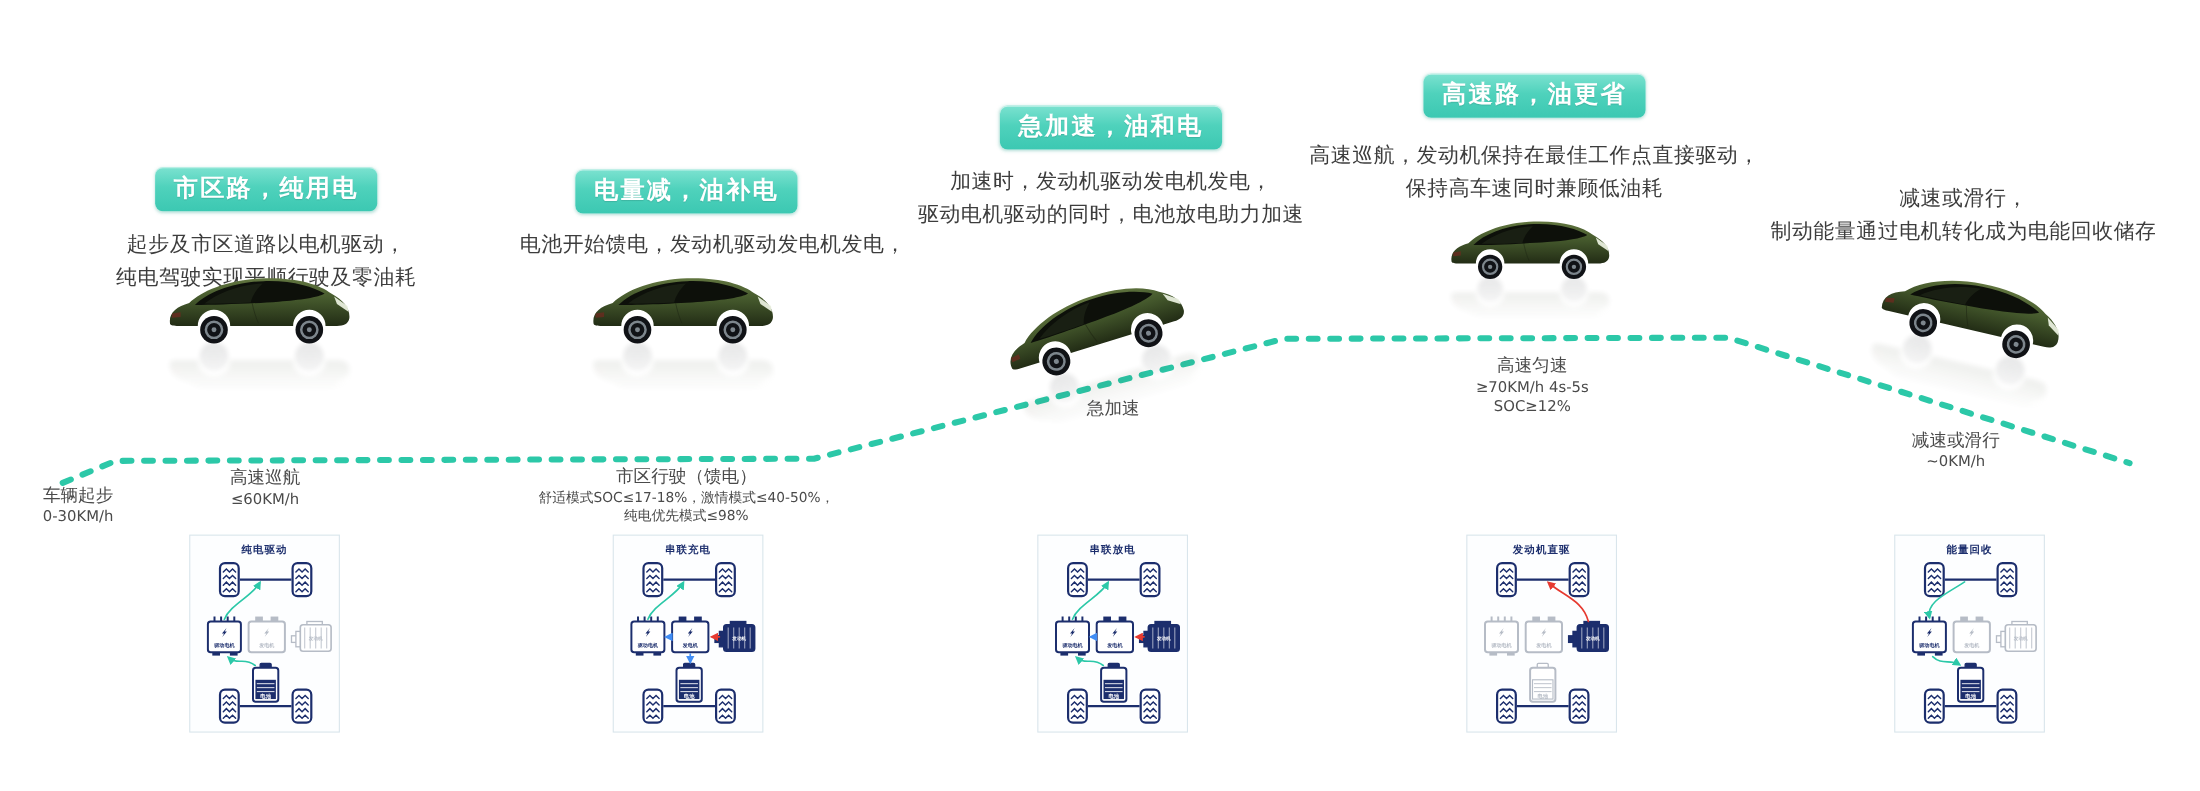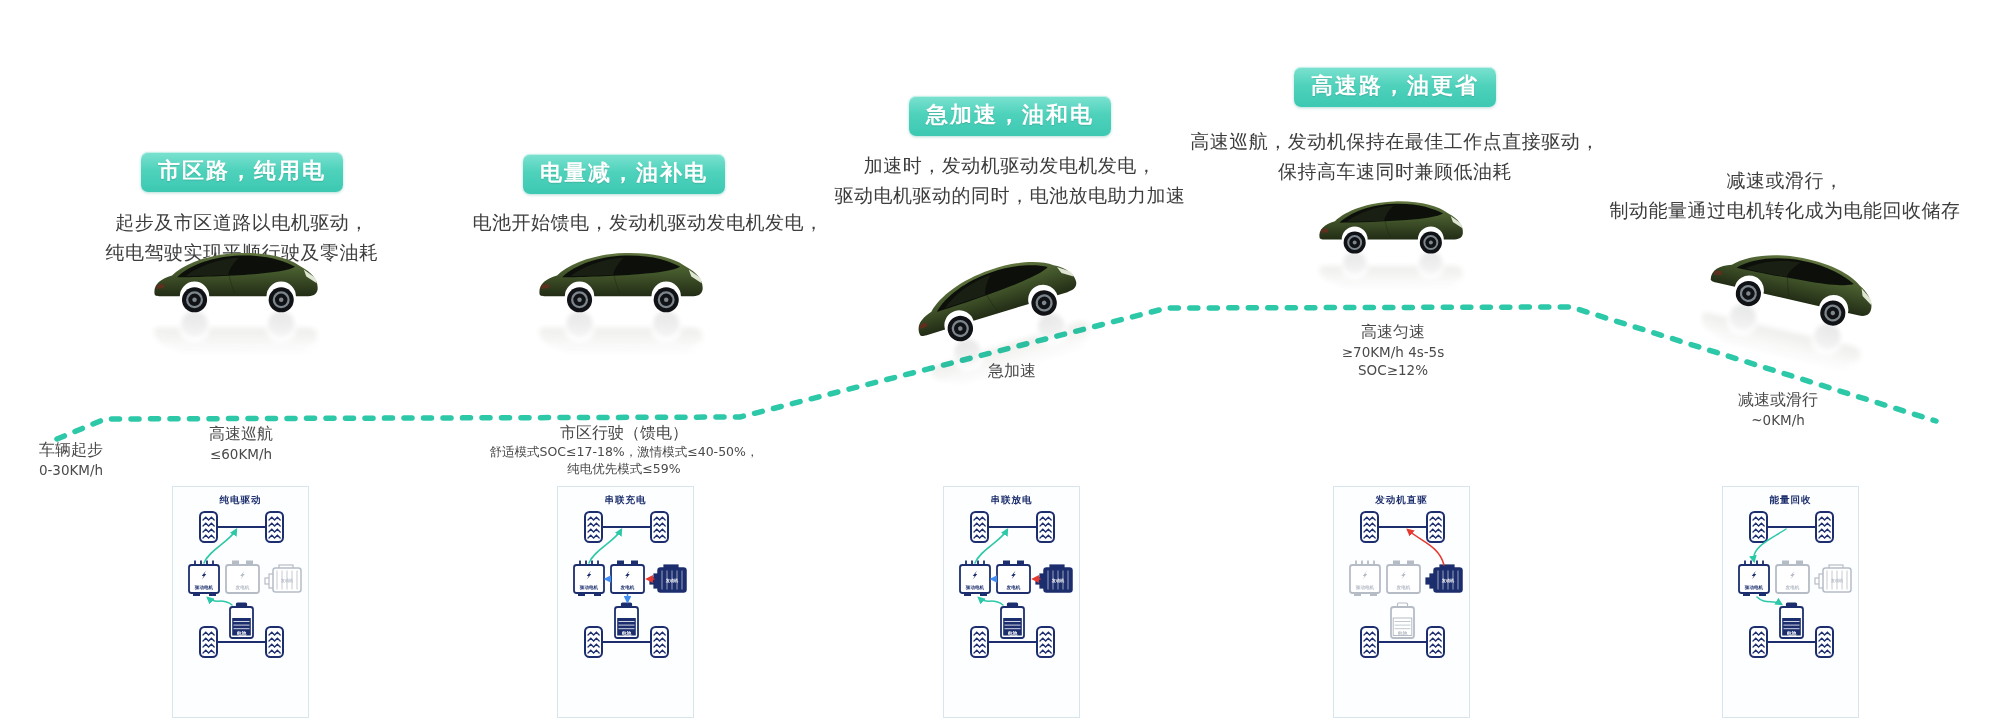--- a/index.html
+++ b/index.html
@@ -50,21 +50,21 @@
   .car .refl{transform:scaleY(-1);opacity:.16;filter:blur(2.5px);margin-top:-12px;
     -webkit-mask-image:linear-gradient(180deg,transparent 35%,rgba(0,0,0,.85) 100%);
     mask-image:linear-gradient(180deg,transparent 35%,rgba(0,0,0,.85) 100%);}
   .pos-car1{left:146px;top:240px;width:182px;}
   .pos-car2{left:531px;top:240px;width:182px;}
   .pos-car3{left:913px;top:255px;width:184px;transform:rotate(-17deg);}
   .pos-car4{left:1312px;top:190px;width:160px;}
   .pos-car5{left:1696px;top:243px;width:182px;transform:rotate(13deg);}
 
   
-  .card{position:absolute;width:137px;height:232px;top:486px;
+  .card{position:absolute;width:137px;height:180px;top:486px;
     background:#fdfeff;border:1px solid #d9e5ec;box-sizing:border-box;}
   .card-title{font-size:9.5px;font-weight:bold;color:#1c2e6d;text-align:center;
     margin-top:7px;letter-spacing:1px;white-space:nowrap;}
   .card .diag{display:block;margin:1px auto 0;}
   .pos-c1{left:172px}
   .pos-c2{left:557px}
   .pos-c3{left:943px}
   .pos-c4{left:1333px}
   .pos-c5{left:1722px}
 
@@ -185,21 +185,21 @@
 
   </div>
   <div class="roadlabel pos-rl1">
     <div class="rl-line">高速巡航</div>
     <div class="rl-line">≤60KM/h</div>
 
   </div>
   <div class="roadlabel pos-rl2">
     <div class="rl-line">市区行驶（馈电）</div>
     <div class="rl-line">舒适模式SOC≤17-18%，激情模式≤40-50%，</div>
-    <div class="rl-line">纯电优先模式≤59%</div>
+    <div class="rl-line">纯电优先模式≤98%</div>
   </div>
   <div class="roadlabel pos-rl3">
     <div class="rl-line">急加速</div>
 
   </div>
   <div class="roadlabel pos-rl4">
     <div class="rl-line">高速匀速</div>
     <div class="rl-line">≥70KM/h 4s-5s</div>
     <div class="rl-line">SOC≥12%</div>
   </div>

